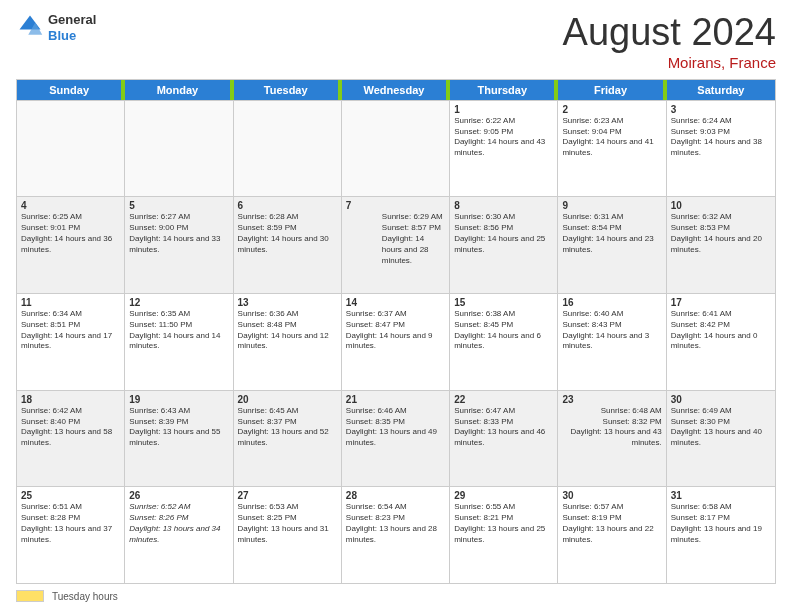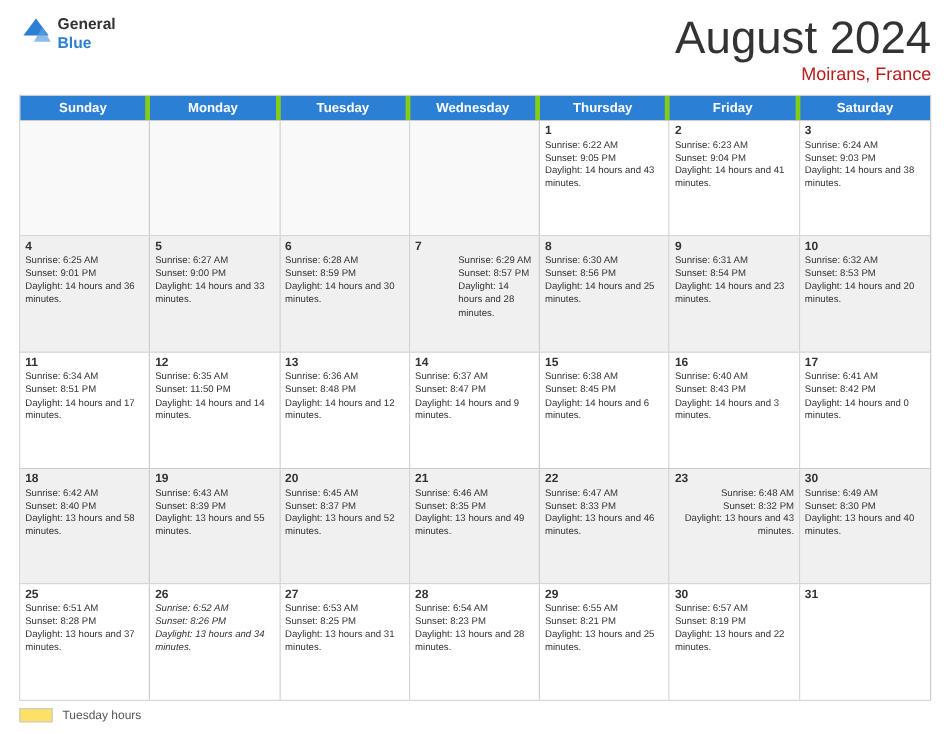--- a/index.html
+++ b/index.html
@@ -344,20 +344,23 @@
 Daylight: 13 hours and 25 minutes.</div>
           </div>
           <div class="cal-cell">
             <div class="day-num">30</div>
             <div class="cell-text" style="white-space: pre-line;">Sunrise: 6:57 AM
 Sunset: 8:19 PM
 Daylight: 13 hours and 22 minutes.</div>
           </div>
           <div class="cal-cell">
             <div class="day-num">31</div>
+            <div class="cell-text" style="white-space: pre-line;">Sunrise: 6:58 AM
+Sunset: 8:17 PM
+Daylight: 13 hours and 19 minutes.</div>
           </div>
         </div>
       </div>
   </div>
 
   <div class="footer">
     <span class="daylight-swatch"></span>
     <span class="footer-label">Tuesday hours</span>
   </div>
 </div>

